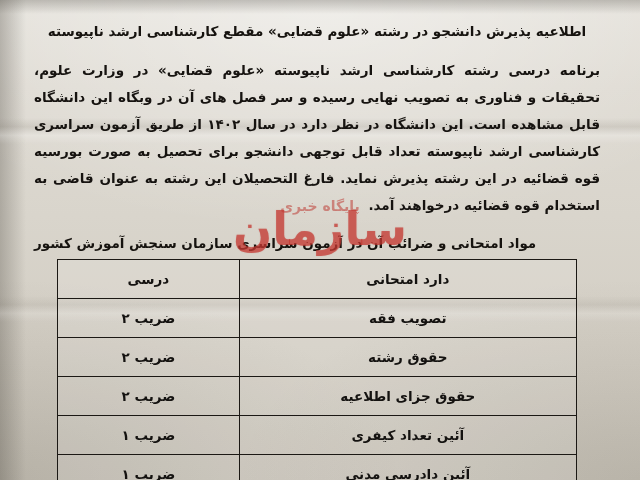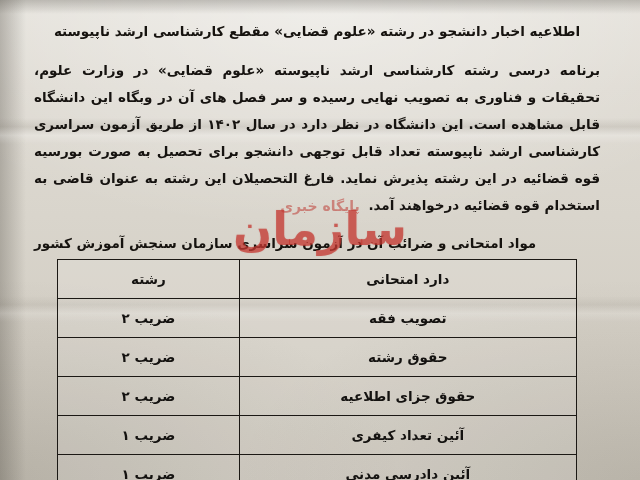--- a/index.html
+++ b/index.html
@@ -145,35 +145,35 @@
 <body>
 
 <div class="page">
   <div class="edge-dark-left"></div>
   <div class="edge-dark-top"></div>
   <div class="crease c1"></div>
   <div class="crease c2"></div>
 
   <div class="content">
 
-    <div class="doc-title">اطلاعیه اخبار دانشجو در رشته «علوم قضایی» مقطع کارشناسی ارشد ناپیوسته</div>
+    <div class="doc-title">اطلاعیه پذیرش دانشجو در رشته «علوم قضایی» مقطع کارشناسی ارشد ناپیوسته</div>
 
     <p class="para">برنامه درسی رشته کارشناسی ارشد ناپیوسته «علوم قضایی» در وزارت علوم، تحقیقات و فناوری به تصویب نهایی رسیده و سر فصل های آن در وبگاه این دانشگاه قابل مشاهده است. این دانشگاه در نظر دارد در سال ۱۴۰۲ از طریق آزمون سراسری کارشناسی ارشد ناپیوسته تعداد قابل توجهی دانشجو برای تحصیل به صورت بورسیه قوه قضائیه در این رشته پذیرش نماید. فارغ التحصیلان این رشته به عنوان قاضی به استخدام قوه قضائیه درخواهند آمد.</p>
 
     <div class="subhead">مواد امتحانی و ضرائب آن در آزمون سراسری سازمان سنجش آموزش کشور</div>
 
     <table class="exam">
       <colgroup>
         <col class="c-subject">
         <col class="c-coef">
       </colgroup>
       <thead>
         <tr>
           <th>دارد امتحانی</th>
-          <th>رشته</th>
+          <th>درسی</th>
         </tr>
       </thead>
       <tbody>
         <tr>
           <td>تصویب فقه</td>
           <td>ضریب ۲</td>
         </tr>
         <tr>
           <td>حقوق رشته</td>
           <td>ضریب ۲</td>

